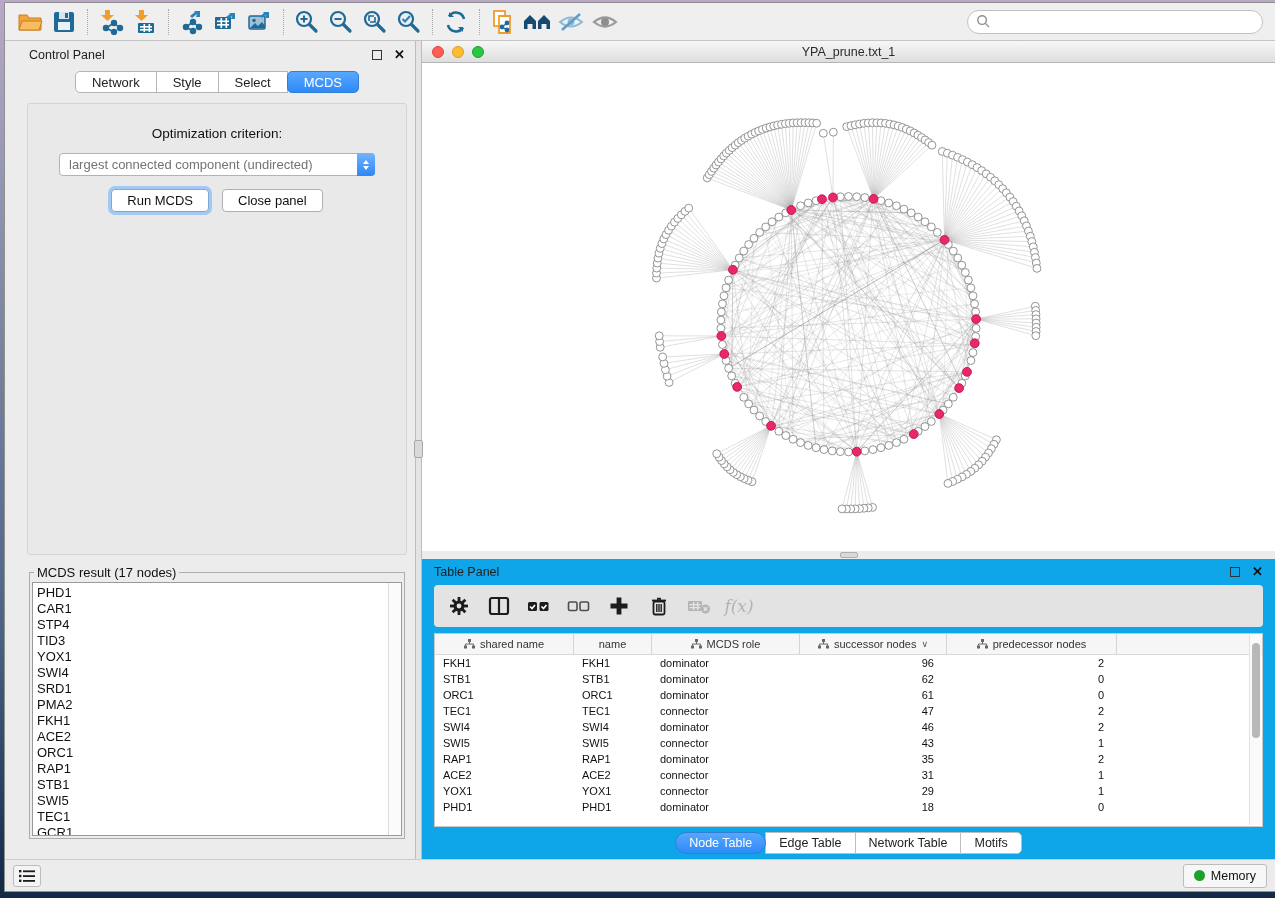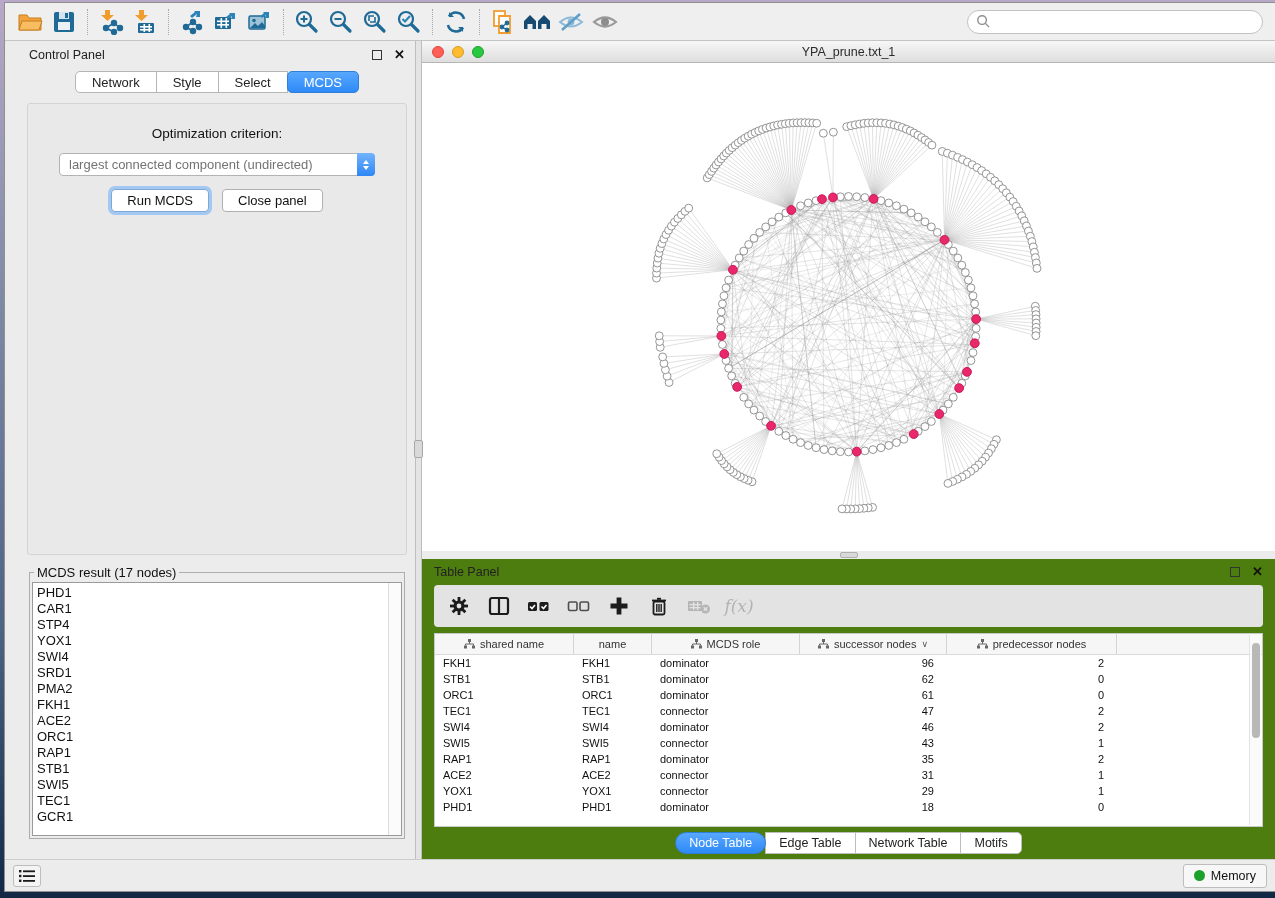--- a/index.html
+++ b/index.html
@@ -74,21 +74,21 @@
   
   .right-col { flex:1; display:flex; flex-direction:column; min-width:0; }
   .net-titlebar { height:22px; background:linear-gradient(#f7f7f7,#dedede); border-bottom:1px solid #b5b5b5;
     position:relative; display:flex; align-items:center; flex:0 0 auto; }
   .lights { position:absolute; left:10px; display:flex; gap:8px; }
   .light { width:12px; height:12px; border-radius:50%; }
   .net-title { margin:0 auto; font-size:12.5px; color:#2b2b2b; }
   .net-canvas { flex:1; background:#fff; min-height:0; }
   .net-canvas svg { display:block; width:100%; height:100%; }
   
-  .table-panel { height:300px; flex:0 0 auto; background:#4d7c0f; display:flex; flex-direction:column; }
+  .table-panel { height:300px; flex:0 0 auto; background:#0ea5e9; display:flex; flex-direction:column; }
   .tp-header { height:26px; display:flex; align-items:center; padding:0 12px; font-size:12.5px; color:#222; }
   .tp-toolbar { height:42px; margin:0 12px; background:#e3e3e3; border-radius:4px;
     display:flex; align-items:center; gap:10px; padding:0 10px; flex:0 0 auto; }
   .tpbtn { width:30px; height:30px; display:flex; align-items:center; justify-content:center; }
   .fx-label { font-family:"DejaVu Serif", serif; font-style:italic; font-size:17px; color:#b3b3b3; }
   .tp-table { flex:1; margin:6px 12px 0 12px; background:#fff; border:1px solid #c9c9c9; position:relative;
     overflow:hidden; min-height:0; }
   .tgrid { display:grid; grid-template-columns:139px 78px 148px 147px 170px 1fr; }
   .thead { border-bottom:1px solid #d9d9d9; background:#f6f6f6; }
   .th { font-size:11px; color:#333; height:20px; display:flex; align-items:center; justify-content:center;
@@ -311,20 +311,21 @@
         </div>
       </div>
       <fieldset class="mcds-group">
         <legend>MCDS result (17 nodes)</legend>
         <div class="mcds-list">
 
           <div class="mcds-scroll"></div>
         <div class="mcds-item">PHD1</div>
             <div class="mcds-item">CAR1</div>
             <div class="mcds-item">STP4</div>
+            <div class="mcds-item">TID3</div>
             <div class="mcds-item">YOX1</div>
             <div class="mcds-item">SWI4</div>
             <div class="mcds-item">SRD1</div>
             <div class="mcds-item">PMA2</div>
             <div class="mcds-item">FKH1</div>
             <div class="mcds-item">ACE2</div>
             <div class="mcds-item">ORC1</div>
             <div class="mcds-item">RAP1</div>
             <div class="mcds-item">STB1</div>
             <div class="mcds-item">SWI5</div>

